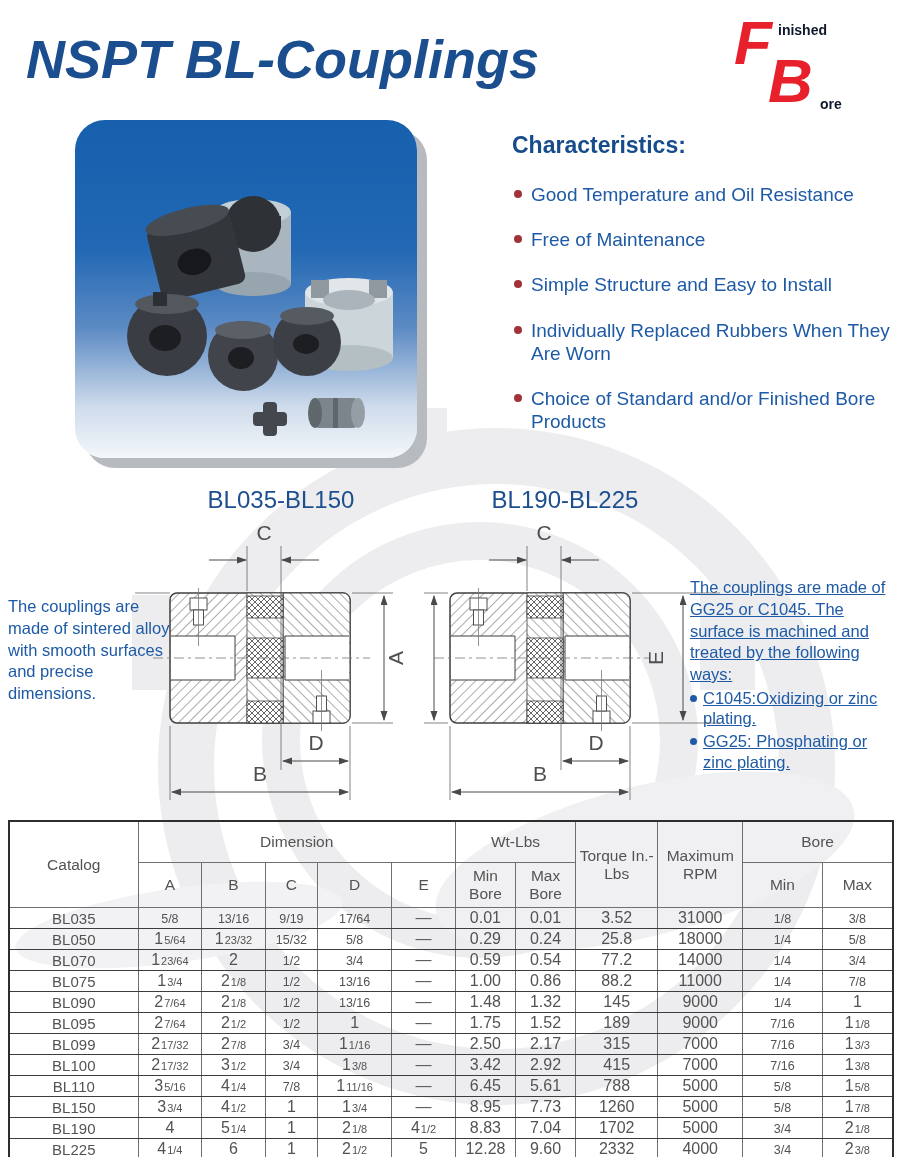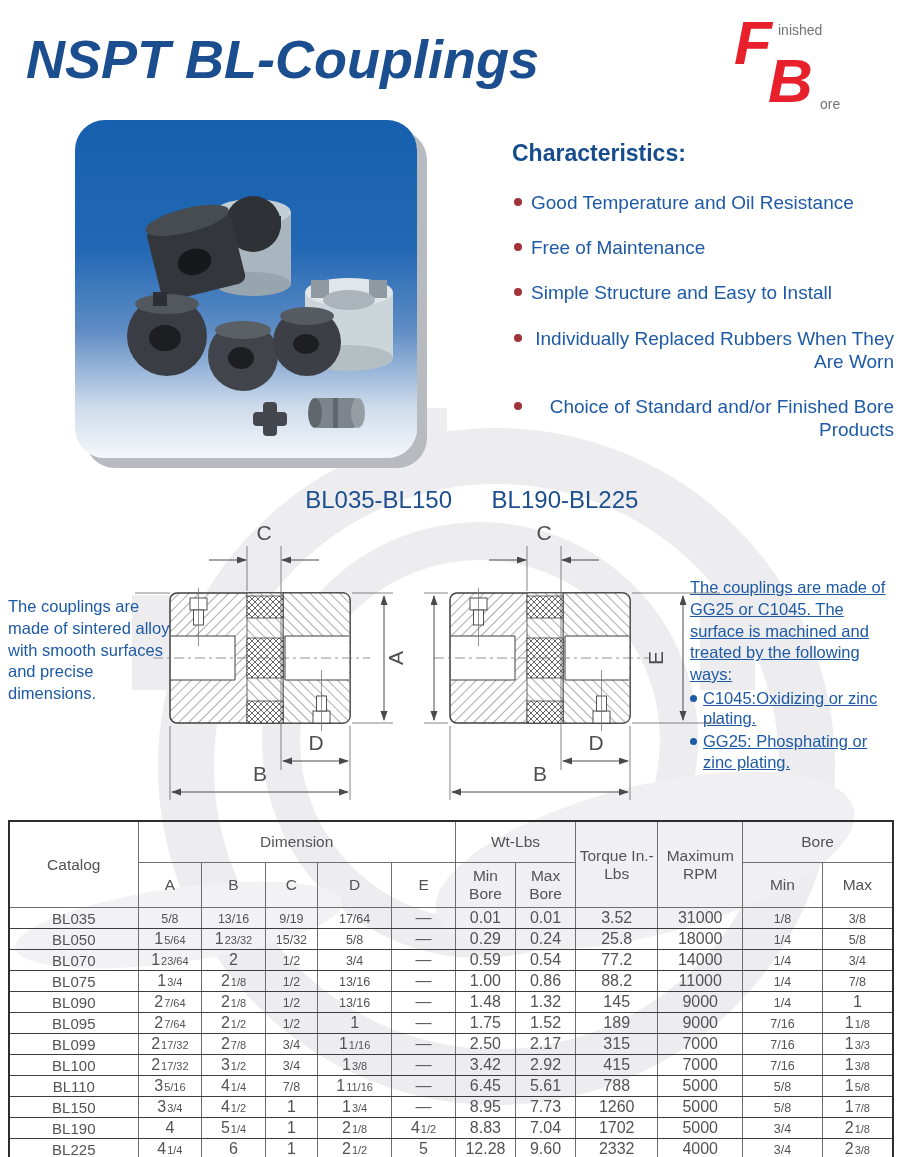--- a/index.html
+++ b/index.html
@@ -20,39 +20,39 @@
   .z1{z-index:1;}
 
   
   .title{left:26px;top:30px;font-size:54px;line-height:1.1;font-weight:bold;font-style:italic;
          color:#1b4e8e;letter-spacing:0px;white-space:nowrap;}
   .fb-logo{left:722px;top:10px;width:170px;height:108px;}
   .fb-logo span{position:absolute;}
   .fb-f,.fb-b{font-size:62px;font-weight:bold;font-style:italic;color:#e8202b;line-height:1;}
   .fb-f{left:12px;top:2px;}
   .fb-b{left:46px;top:40px;}
-  .fb-small{font-size:14px;font-weight:normal;color:#737373;}
+  .fb-small{font-size:14px;font-weight:bold;color:#0f172a;}
   .fb-finished{left:56px;top:12px;}
   .fb-ore{left:98px;top:86px;text-align:center;}
 
   
   .photo{left:75px;top:120px;width:342px;height:338px;border-radius:30px;
          background:linear-gradient(180deg,#1660ad 0%,#2268b4 38%,#5e8cc4 62%,#cfdcec 85%,#f4f7fa 100%);
          box-shadow:10px 10px 0 #b7bbc0;}
 
   
   .chars{left:512px;top:124px;width:382px;}
-  .chars-heading{font-size:23px;font-weight:bold;color:#164c8c;margin:16px 0 24px 0;}
+  .chars-heading{font-size:23px;font-weight:bold;color:#164c8c;margin:8px 0 24px 0;}
   .chars-list{list-style:none;margin:0;padding:0;}
-  .chars-list li{display:flex;margin-bottom:22px;font-size:19px;line-height:1.22;color:#1e5aa5;text-align:right;}
+  .chars-list li{display:flex;margin-bottom:22px;font-size:19px;line-height:1.22;color:#1e5aa5;}
   .dot{width:8px;height:8px;border-radius:50%;background:#a03238;margin:7px 9px 0 2px;flex-shrink:0;}
 
   
   .cap{font-size:24px;color:#1d4f8f;text-align:center;width:280px;top:486px;}
-  .cap1{left:172px;text-align:right;} .cap2{left:425px;}
+  .cap1{left:141px;} .cap2{left:425px;}
   .note{font-size:16.5px;line-height:1.32;color:#1e5aa5;}
   .note-left{left:8px;top:596px;width:164px;}
   .note-right{left:690px;top:577px;width:202px;text-decoration:underline;}
   .note-list{list-style:none;margin:2px 0 0 0;padding:0;}
   .note-list li{display:flex;font-size:16.5px;line-height:1.25;color:#1e5aa5;margin-bottom:2px;}
   .note-list .dot{width:7px;height:7px;margin:7px 6px 0 0;background:#1e5aa5;}
 
   .diag{position:absolute;top:518px;}
   .diag1{left:135px;} .diag2{left:420px;}
   .diag text{font-family:"Liberation Sans",sans-serif;font-size:21px;fill:#4f4f4f;}

